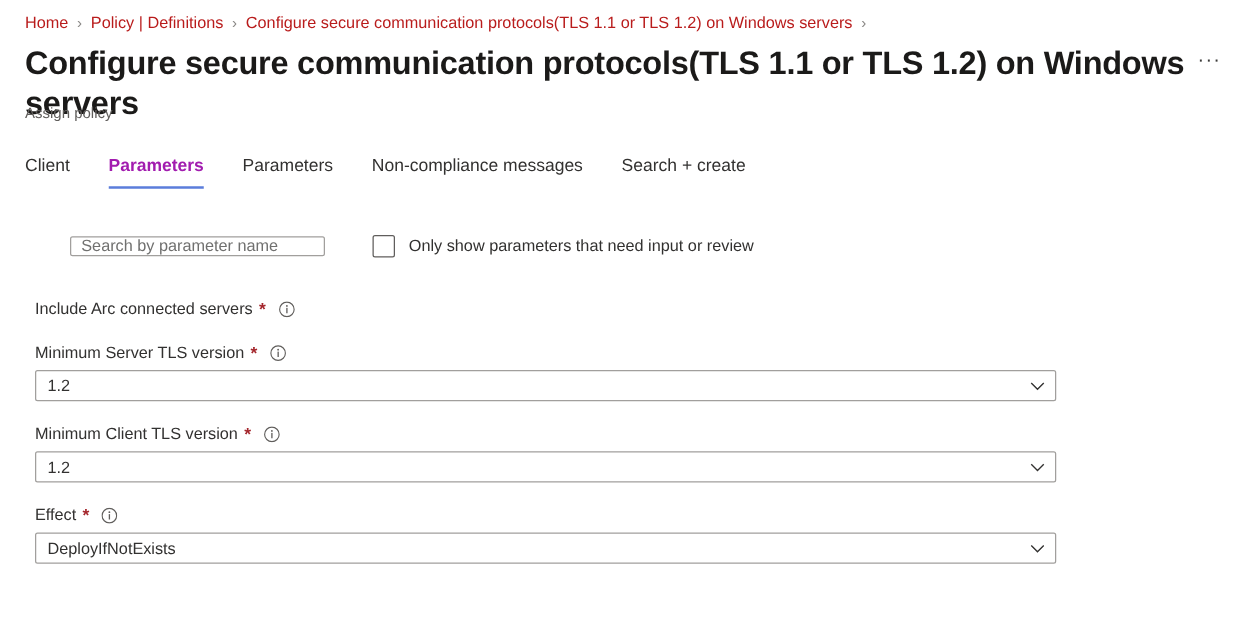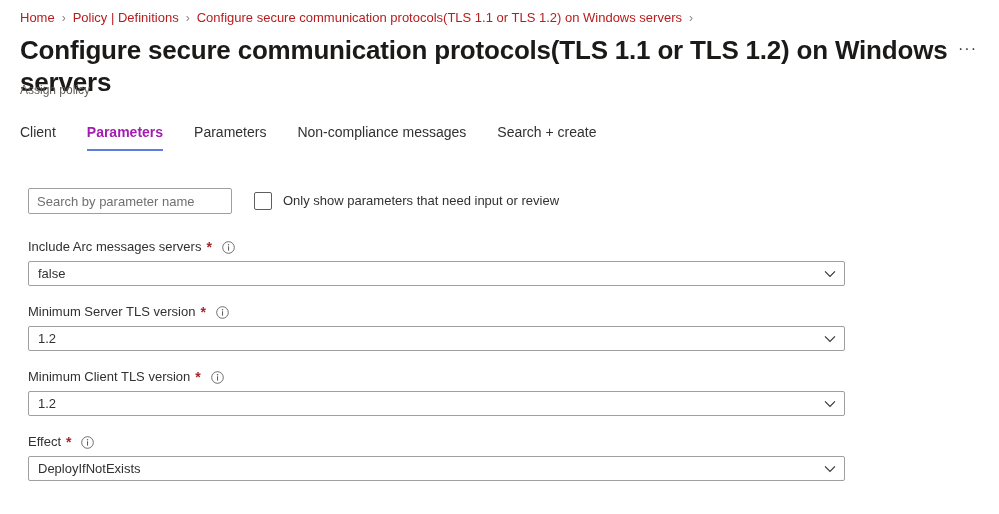--- a/index.html
+++ b/index.html
@@ -128,40 +128,41 @@
   .filter-row {
     position: absolute;
     top: 188px;
     left: 28px;
     right: 20px;
     display: flex;
     align-items: center;
   }
   .search-input {
     width: 204px;
-    height: 26px;
+    height: 16px;
     box-sizing: border-box;
     border: 1px solid #a19f9d;
     border-radius: 2px;
     padding: 0 8px;
     font-size: 13px;
     line-height: 24px;
     color: #323130;
     background: #ffffff;
     outline: none;
     font-family: "Liberation Sans", sans-serif;
+    margin-left: 28px;
   }
   .search-input::placeholder {
     color: #70706f;
     opacity: 1;
   }
   .checkbox-wrap {
     display: flex;
     align-items: center;
-    margin-left: 22px;
+    margin-left: 38px;
     cursor: pointer;
   }
   .checkbox-box {
     width: 18px;
     height: 18px;
     box-sizing: border-box;
     border: 1px solid #605e5c;
     border-radius: 2px;
     background: #ffffff;
     flex: 0 0 auto;
@@ -279,35 +280,27 @@
     <label class="checkbox-wrap">
       <span class="checkbox-box"></span>
       <span class="checkbox-label">Only show parameters that need input or review</span>
     </label>
   </div>
 
   <div class="form">
 
     <div class="field">
       <div class="field-label-row">
-        <span class="field-label">Include Arc messages servers</span>
+        <span class="field-label">Include Arc connected servers</span>
         <span class="req-star">*</span>
         <span class="info-icon">
           <svg width="13" height="13" viewBox="0 0 13 13">
             <circle cx="6.5" cy="6.5" r="5.8" fill="none" stroke="#605e5c" stroke-width="0.9"></circle>
             <circle cx="6.5" cy="3.7" r="0.75" fill="#605e5c"></circle>
             <rect x="6.0" y="5.3" width="1.05" height="4.3" fill="#605e5c"></rect>
-          </svg>
-        </span>
-      </div>
-      <div class="select-wrap">
-        <span class="select-value">false</span>
-        <span class="chevron">
-          <svg width="12" height="8" viewBox="0 0 12 8">
-            <path d="M1 1.4 L6 6.4 L11 1.4" fill="none" stroke="#323130" stroke-width="1.1"></path>
           </svg>
         </span>
       </div>
     </div>
 
     <div class="field">
       <div class="field-label-row">
         <span class="field-label">Minimum Server TLS version</span>
         <span class="req-star">*</span>
         <span class="info-icon">

